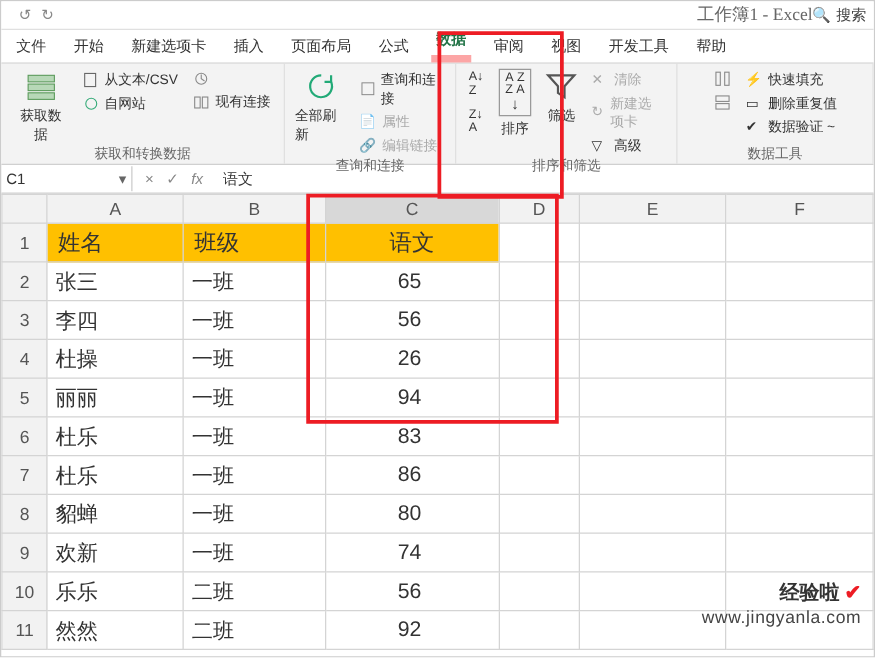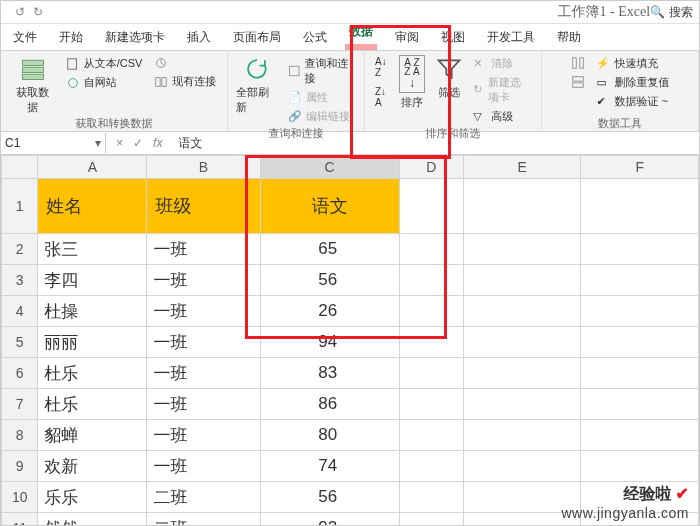--- a/index.html
+++ b/index.html
@@ -34,26 +34,26 @@
 .grid th{background:#f2f2f2;font-weight:normal;color:#555;font-size:14px;height:20px;}
 .grid th.colh{font-size:14px;}
 .rowh{width:34px;background:#f2f2f2;text-align:center;font-size:14px;color:#444;height:30px;}
 .cell{height:30px;font-size:17px;padding:0 6px;}
 .cA{width:102px;}
 .cB{width:106px;}
 .cC{width:130px;}
 .cD{width:60px;}
 .cE{width:110px;}
 .cF{width:110px;}
-.hdrrow td.cell{background:#ffc000;font-size:18px;padding:12px 8px;}
+.hdrrow td.cell{background:#ffc000;font-size:18px;padding:0 8px;}
 .hdrrow td.cell.center{text-align:center;}
 td.num{text-align:center;padding-right:10px;}
 th.colh.sel{background:#d8d8d8;}
 .hi-red1{position:absolute;border:3px solid #ed1c24;pointer-events:none;}
-.watermark{position:absolute;right:10px;bottom:4px;text-align:right;font-size:13px;color:#333;pointer-events:none;}
+.watermark{position:absolute;right:10px;bottom:24px;text-align:right;font-size:13px;color:#333;pointer-events:none;}
 .watermark .line1{font-weight:bold;font-size:16px;}
 .watermark .chk{color:#ed1c24;font-weight:bold;margin-left:4px;}
 .watermark .line2{font-size:14px;letter-spacing:0.5px;color:#444;}
 .sortbig{display:flex;flex-direction:column;align-items:center;border:1px solid #999;padding:2px 4px;}
 .sortbig .azrow{font-size:10px;line-height:9px;}
 </style>
 </head>
 <body>
 
 <div class="container">

